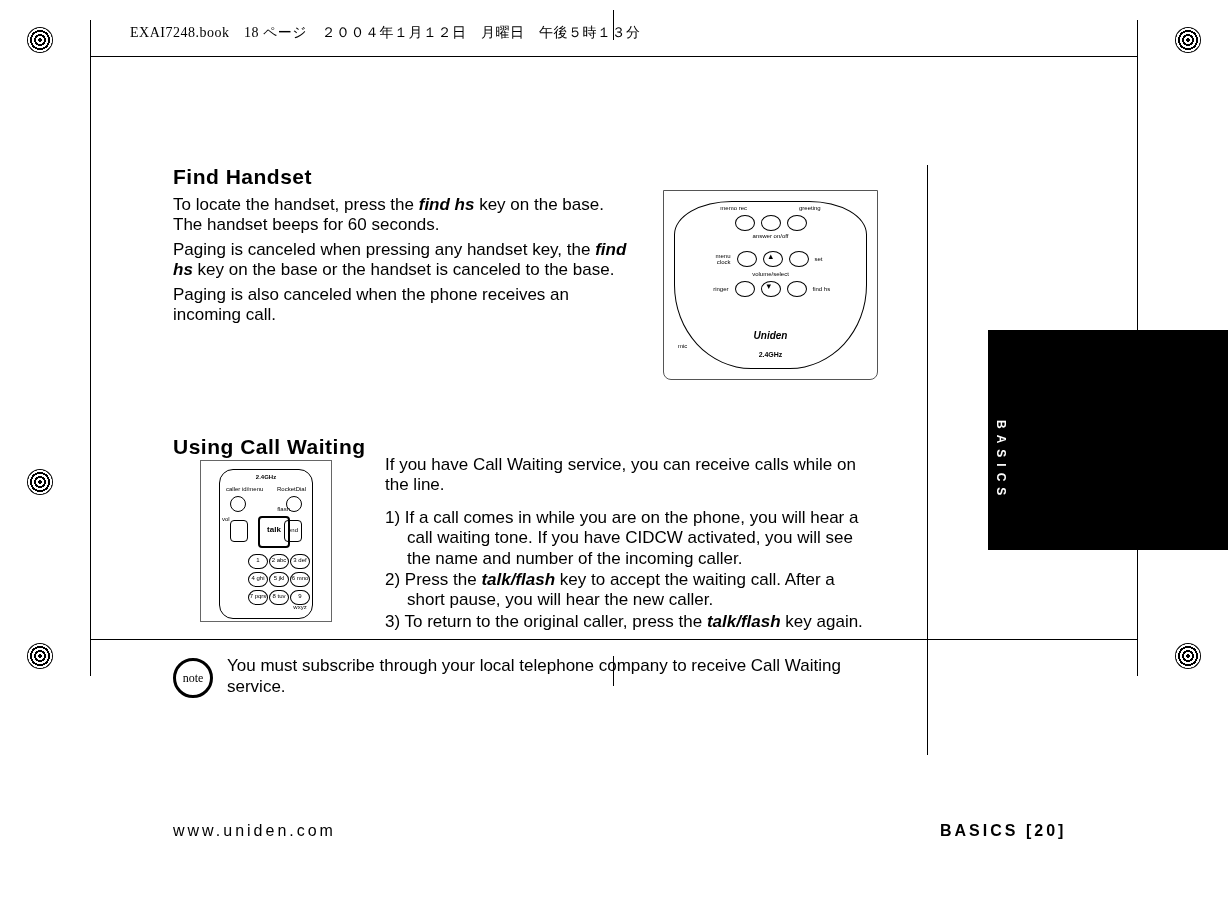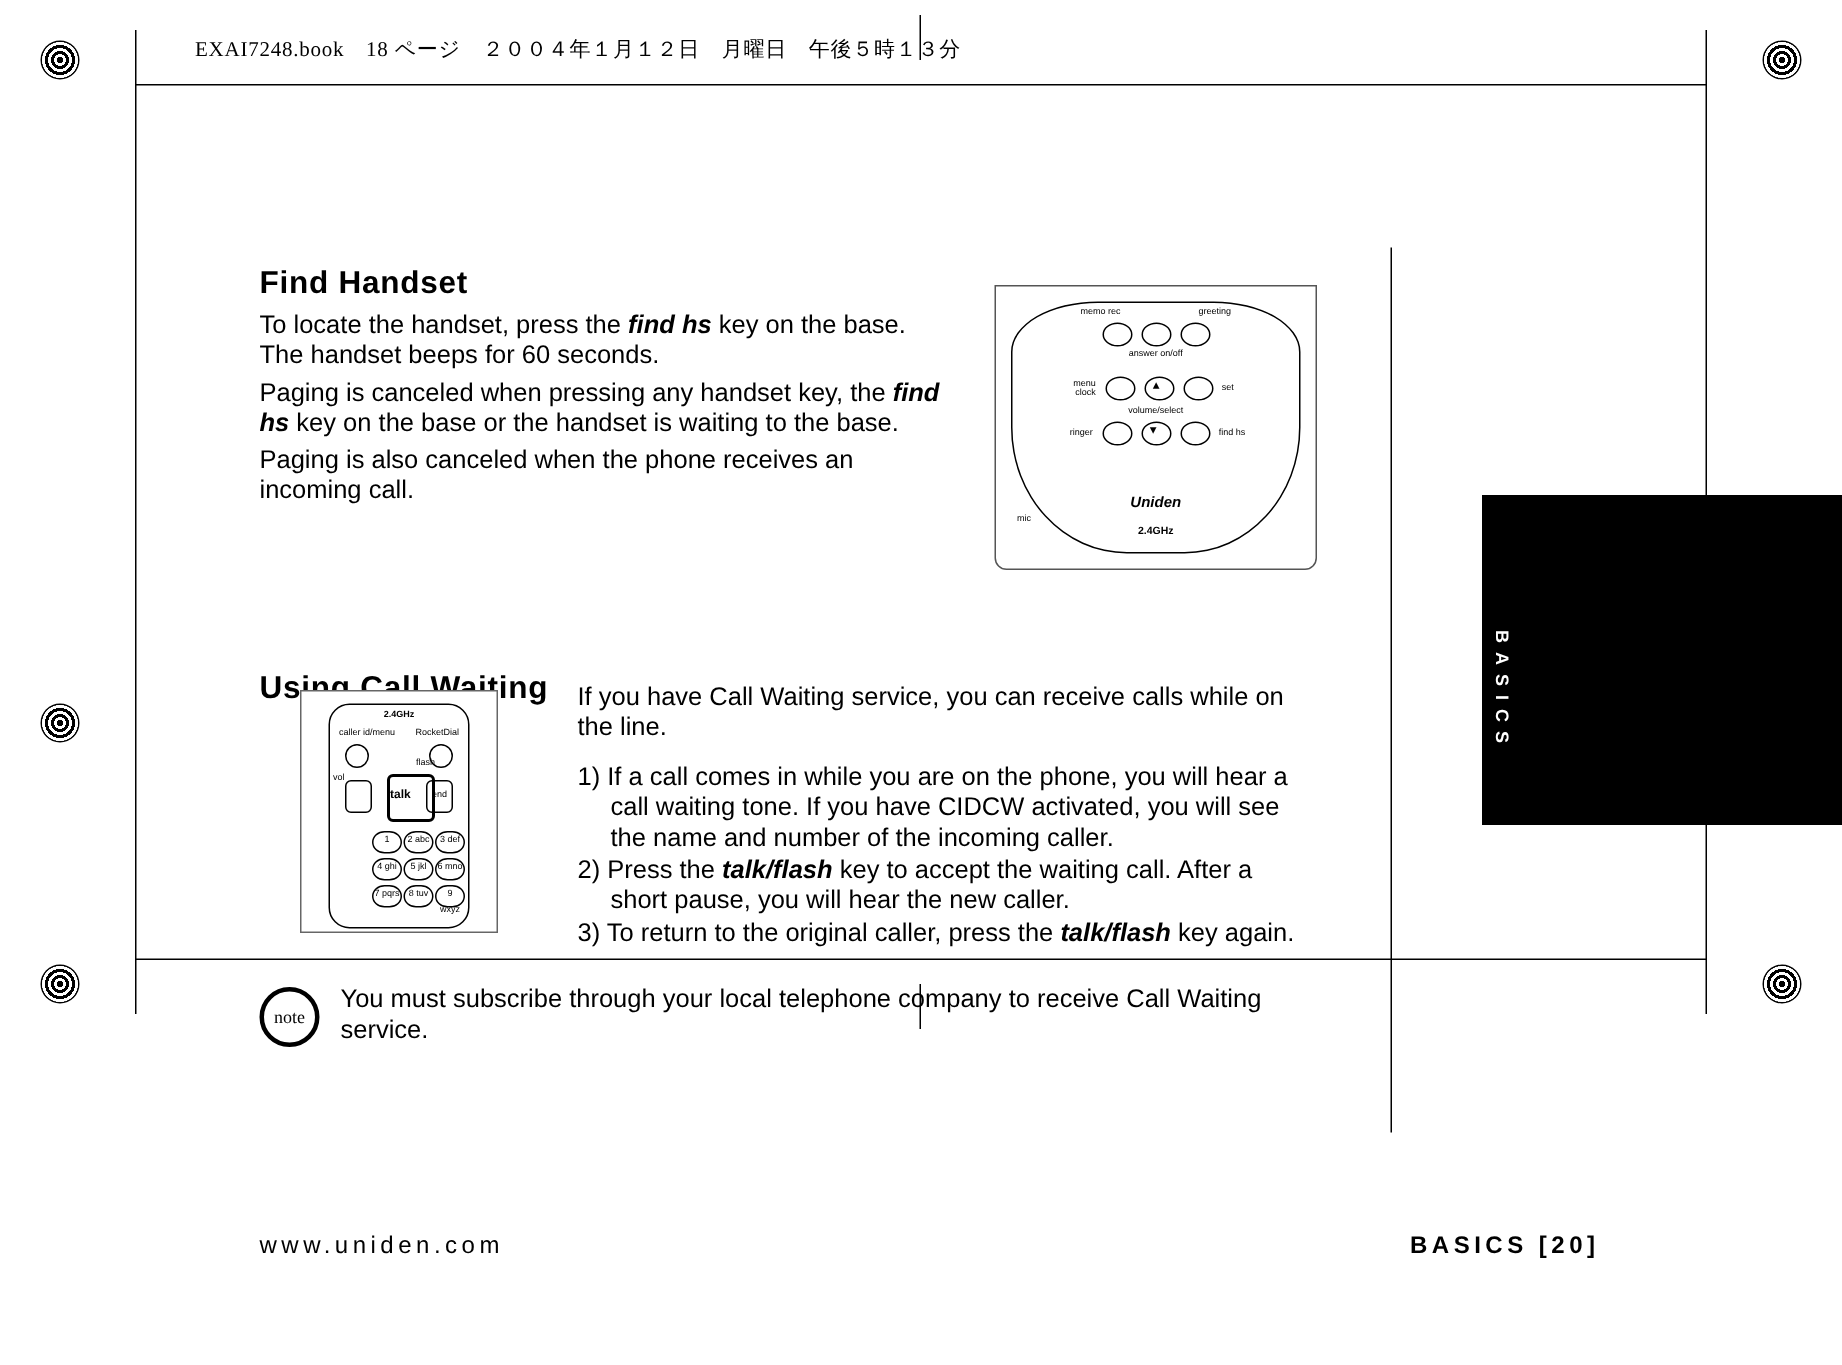--- a/index.html
+++ b/index.html
@@ -4,36 +4,36 @@
 <style>
   html,body{margin:0;padding:0;background:#fff;font-family:"Trebuchet MS",Verdana,sans-serif;color:#000;width:1228px;height:910px;overflow:hidden}
   .page{position:relative;width:1228px;height:696px}
   .cropmark{position:absolute;width:40px;height:40px}
   .cropmark .rad{position:absolute;width:24px;height:24px;border-radius:50%;background:repeating-radial-gradient(circle,#000 0,#000 2px,#fff 2px,#fff 4px);box-shadow:0 0 0 1px #000}
   .cm-tl{top:20px;left:20px}.cm-tr{top:20px;right:20px}.cm-bl{bottom:20px;left:20px}.cm-br{bottom:20px;right:20px}
   .cm-ml{top:462px;left:20px}.cm-mr{top:462px;right:20px}
   .cm-tl .rad,.cm-tr .rad,.cm-bl .rad,.cm-br .rad,.cm-ml .rad,.cm-mr .rad{left:8px;top:8px}
   .header-crop{position:absolute;top:24px;left:130px;font-family:"MS Mincho","Hiragino Mincho ProN",serif;font-size:14px;letter-spacing:.5px}
   .content{position:absolute;left:173px;top:165px;width:700px}
-  .sec-title{font-weight:bold;font-size:21px;letter-spacing:.5px;margin:12px 0 6px 0}
+  .sec-title{font-weight:bold;font-size:21px;letter-spacing:.5px;margin:0 0 6px 0}
   .para{font-size:17px;line-height:1.2;margin:0 0 4px 0}
   .boldit{font-weight:bold;font-style:italic}
   .block1txt{width:460px}
   .base-illus{position:absolute;left:663px;top:190px;width:215px;height:190px;border:1px solid #555;border-radius:0 0 8px 8px;box-sizing:border-box;background:#fff}
   .base-outline{position:absolute;left:10px;top:10px;right:10px;bottom:10px;border:1px solid #000;border-radius:30% 30% 40% 40%/20% 20% 50% 50%}
   .base-row{position:absolute;display:flex;gap:6px;justify-content:center;width:100%}
   .btn-o{width:18px;height:14px;border:1px solid #000;border-radius:50%/50%}
   .tiny{font-size:6px;text-align:center;line-height:1}
   .logo{position:absolute;bottom:18px;width:100%;text-align:center;font-family:Arial,sans-serif}
   .logo b{font-style:italic;font-weight:900;font-size:10px}
   .ghz{font-size:7px;font-weight:bold}
   .section2{margin-top:60px}
   .hs-illus{position:absolute;left:200px;top:460px;width:130px;height:160px;border:1px solid #666;background:#fff}
   .hs-body{position:absolute;left:18px;top:8px;right:18px;bottom:2px;border:1px solid #000;border-radius:14px 14px 14px 14px;background:#fff}
-  .talkbtn{position:absolute;left:38px;top:46px;width:28px;height:28px;border:2px solid #000;border-radius:4px;font-size:8px;font-weight:bold;line-height:23px}
+  .talkbtn{position:absolute;left:38px;top:46px;width:28px;height:28px;border:2px solid #000;border-radius:4px;font-size:8px;font-weight:bold;text-align:center;line-height:23px}
   .numpad{position:absolute;left:28px;top:84px;display:grid;grid-template-columns:repeat(3,18px);gap:3px}
   .numpad div{width:18px;height:13px;border:1px solid #000;border-radius:50%/60%;font-size:6px;text-align:center;line-height:11px}
   .cw-text{position:absolute;left:385px;top:455px;width:485px;font-size:17px;line-height:1.2}
   .cw-text p{margin:0 0 6px 0}
   .list{margin:12px 0 16px 0}
   .list div{padding-left:22px;text-indent:-22px;margin-bottom:1px}
   .note-row{position:absolute;left:173px;top:656px;width:700px;display:flex;align-items:flex-start;gap:14px}
   .note-icon{width:34px;height:34px;border:3px solid #000;border-radius:50%;display:flex;align-items:center;justify-content:center;font-size:12px;font-family:serif;flex:0 0 auto;margin-top:2px}
   .note-text{font-size:17px;line-height:1.22}
   .vrule{position:absolute;left:927px;top:165px;width:1px;height:590px;background:#000}
@@ -79,21 +79,21 @@
 
 <div class="header-crop">EXAI7248.book　18 ページ　２００４年１月１２日　月曜日　午後５時１３分</div>
 
 <div class="content">
   <h2 class="sec-title">Find Handset</h2>
   <div class="block1txt">
     <p class="para">
       <span>To locate the handset, press the </span><span class="boldit">find hs</span><span> key on the base. The handset beeps for 60 seconds.</span>
     </p>
     <p class="para">
-      <span>Paging is canceled when pressing any handset key, the </span><span class="boldit">find hs</span><span> key on the base or the handset is waiting to the base.</span>
+      <span>Paging is canceled when pressing any handset key, the </span><span class="boldit">find hs</span><span> key on the base or the handset is canceled to the base.</span>
     </p>
     <p class="para">Paging is also canceled when the phone receives an incoming call.</p>
   </div>
 
   <h2 class="sec-title section2" style="margin-top:110px">Using Call Waiting</h2>
 </div>
 
 <div class="base-illus">
   <div class="base-outline"></div>
   <div class="base-row" style="top:14px">

